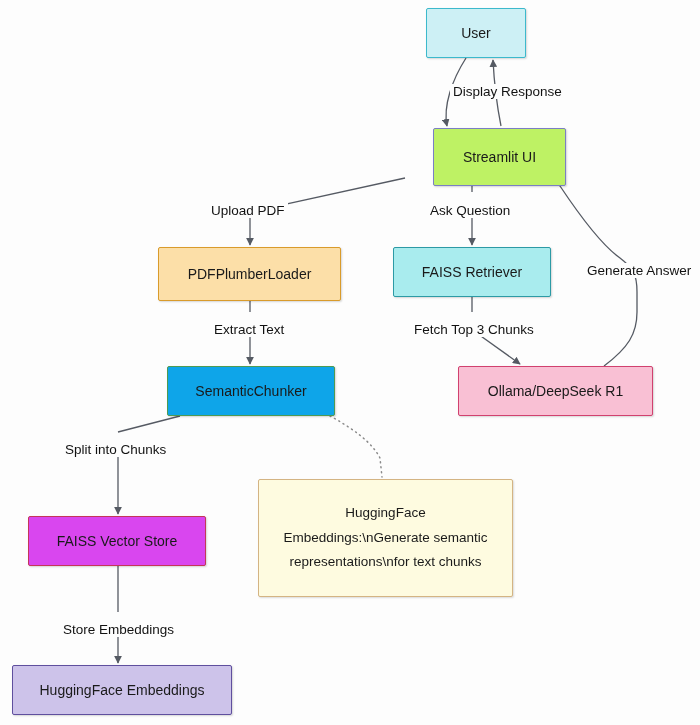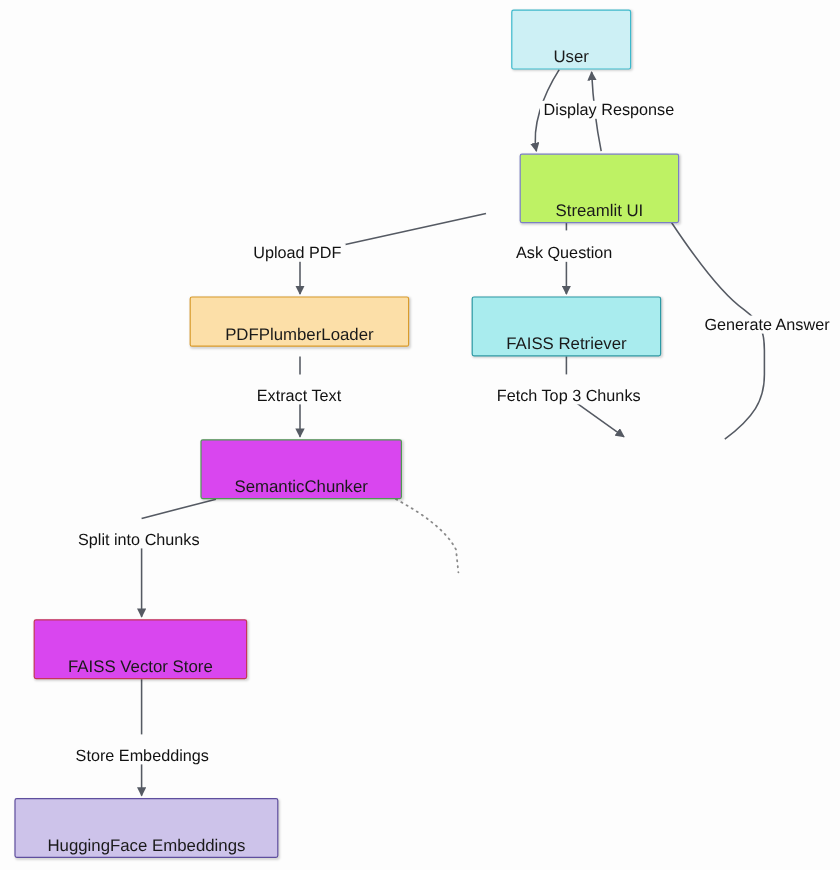--- a/index.html
+++ b/index.html
@@ -19,21 +19,21 @@
     position: absolute;
     left: 0;
     top: 0;
     width: 700px;
     height: 725px;
   }
   .node {
     position: absolute;
     box-sizing: border-box;
     display: flex;
-    align-items: flex-end;
+    align-items: center;
     justify-content: center;
     text-align: center;
     border-width: 1px;
     border-style: solid;
     border-radius: 2px;
     font-size: 14px;
     color: #1a1a1a;
     line-height: 1.35;
     box-shadow: 1px 1px 2px rgba(0,0,0,0.16);
     z-index: 2;
@@ -108,41 +108,47 @@
   </svg>
 
   <div class="node" style="left:426px; top:8px; width:100px; height:50px; background:#cdf0f5; border-color:#3cb9cc;">
     <span>User</span>
   </div>
 
   <div class="node" style="left:405px; top:128px; width:133px; height:58px; background:#bef264; border-color:#7b7fc4;margin-left:28px;">
     <span>Streamlit UI</span>
   </div>
 
-  <div class="node" style="left:158px; top:247px; width:183px; height:42px; background:#fcdfa8; border-color:#d99b2b;">
+  <div class="node" style="left:158px; top:247px; width:183px; height:54px; background:#fcdfa8; border-color:#d99b2b;">
     <span>PDFPlumberLoader</span>
   </div>
 
   <div class="node" style="left:393px; top:247px; width:158px; height:50px; background:#a9ecee; border-color:#2c9aa5;">
     <span>FAISS Retriever</span>
   </div>
 
-  <div class="node" style="left:167px; top:366px; width:168px; height:50px; background:#d946ef; border-color:#4f9a52;">
+  <div class="node" style="left:167px; top:366px; width:168px; height:50px; background:#0ea5e9; border-color:#4f9a52;">
     <span>SemanticChunker</span>
   </div>
 
+  <div class="node" style="left:458px; top:366px; width:195px; height:50px; background:#f9c0d4; border-color:#d1416f;">
+    <span>Ollama/DeepSeek R1</span>
+  </div>
 
   <div class="node" style="left:28px; top:516px; width:178px; height:50px; background:#d946ef; border-color:#c4365a;">
     <span>FAISS Vector Store</span>
   </div>
 
   <div class="node" style="left:12px; top:665px; width:220px; height:50px; background:#cdc3ea; border-color:#5f4f9e;">
     <span>HuggingFace Embeddings</span>
   </div>
 
+  <div class="note" style="left:258px; top:479px; width:255px; height:118px;">
+    <span>HuggingFace Embeddings:\nGenerate semantic representations\nfor text chunks</span>
+  </div>
 
   <div class="edge-label" style="left:450px; top:84px;">Display Response</div>
 
   <div class="edge-label" style="left:208px; top:203px;">Upload PDF</div>
 
   <div class="edge-label" style="left:427px; top:203px;">Ask Question</div>
 
   <div class="edge-label" style="left:584px; top:263px;">Generate Answer</div>
 
   <div class="edge-label" style="left:211px; top:322px;">Extract Text</div>

